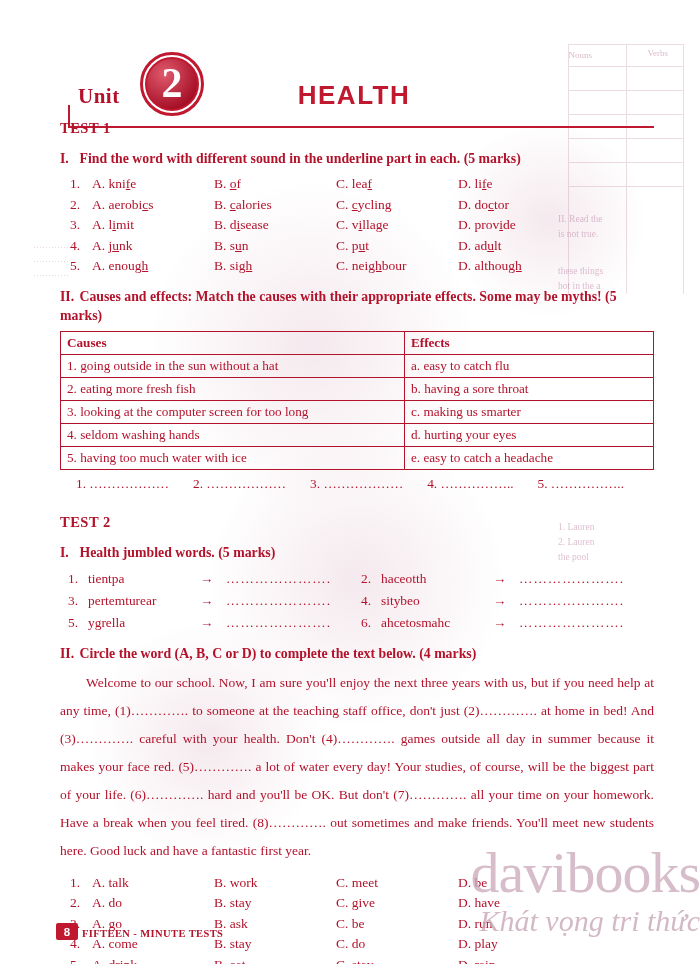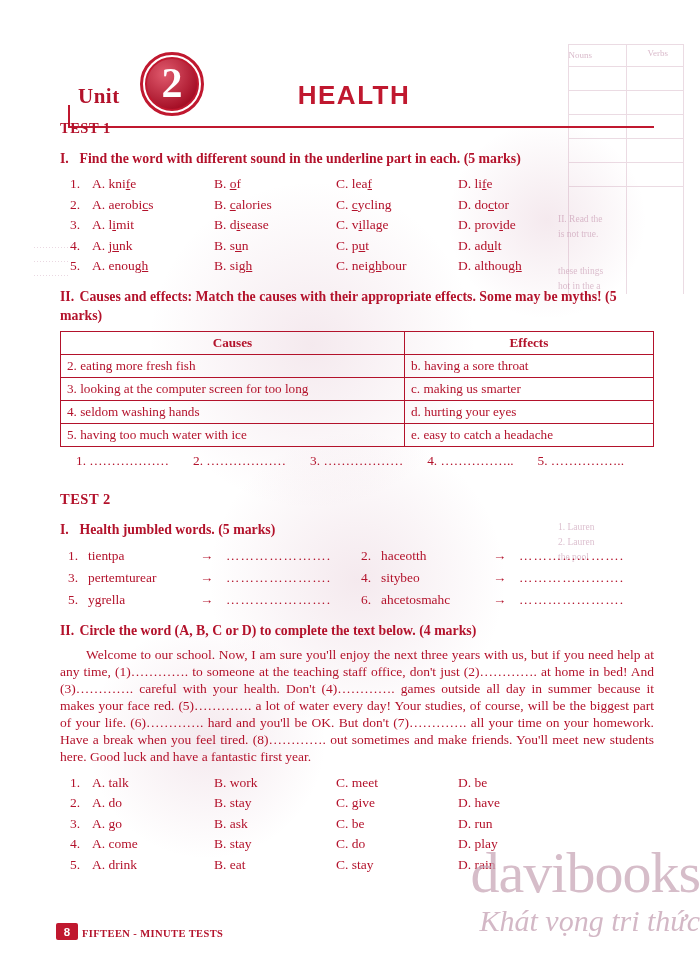--- a/index.html
+++ b/index.html
@@ -109,40 +109,40 @@
 
   
   table.ce {
     width:100%; border-collapse:collapse; margin:4px 0 6px 0;
     font-size:13.2px; color:#b3122b;
   }
   table.ce th, table.ce td {
     border:1px solid #b3122b; padding:2px 6px; text-align:left; font-weight:normal;
     line-height:18px;
   }
-  table.ce th { text-align:center; font-weight:bold; }
+  table.ce th { font-weight:bold; }
   table.ce .col-a { width:58%; }
 
   .answer-line {
     display:flex; justify-content:space-between; font-size:13.3px; color:#b3122b;
     margin:6px 30px 0 16px;
   }
 
   
   .jw { margin:4px 0 10px 8px; font-size:13.4px; color:#b3122b; }
   .jw-row { display:flex; align-items:baseline; line-height:22px; }
   .jw-cell { display:flex; align-items:baseline; width:50%; }
   .jw-cell .n { width:20px; }
   .jw-cell .w { width:112px; }
   .jw-cell .ar { width:26px; }
   .jw-cell .dots { flex:1; letter-spacing:1px; }
 
   
   .passage {
-    font-size:13.5px; line-height:17px; text-align:justify; color:#b3122b;
+    font-size:13.5px; line-height:28px; text-align:justify; color:#b3122b;
     margin:4px 0 8px 0; text-indent:26px;
   }
 
   
   .footer { position:absolute; left:0; right:0; bottom:14px; height:40px; }
   .pg-badge {
     position:absolute; left:56px; bottom:10px; width:22px; height:17px;
     background:#c0182f; color:#fff; font-size:11.5px; font-weight:bold;
     display:flex; align-items:center; justify-content:center; border-radius:2px;
     font-family:"Liberation Sans", sans-serif;
@@ -270,20 +270,24 @@
 
     <table class="ce">
       <thead>
         <tr>
           <th class="col-a">Causes</th>
           <th>Effects</th>
         </tr>
       </thead>
       <tbody>
         <tr>
+          <td>1. going outside in the sun without a hat</td>
+          <td>a. easy to catch flu</td>
+        </tr>
+        <tr>
           <td>2. eating more fresh fish</td>
           <td>b. having a sore throat</td>
         </tr>
         <tr>
           <td>3. looking at the computer screen for too long</td>
           <td>c. making us smarter</td>
         </tr>
         <tr>
           <td>4. seldom washing hands</td>
           <td>d. hurting your eyes</td>

